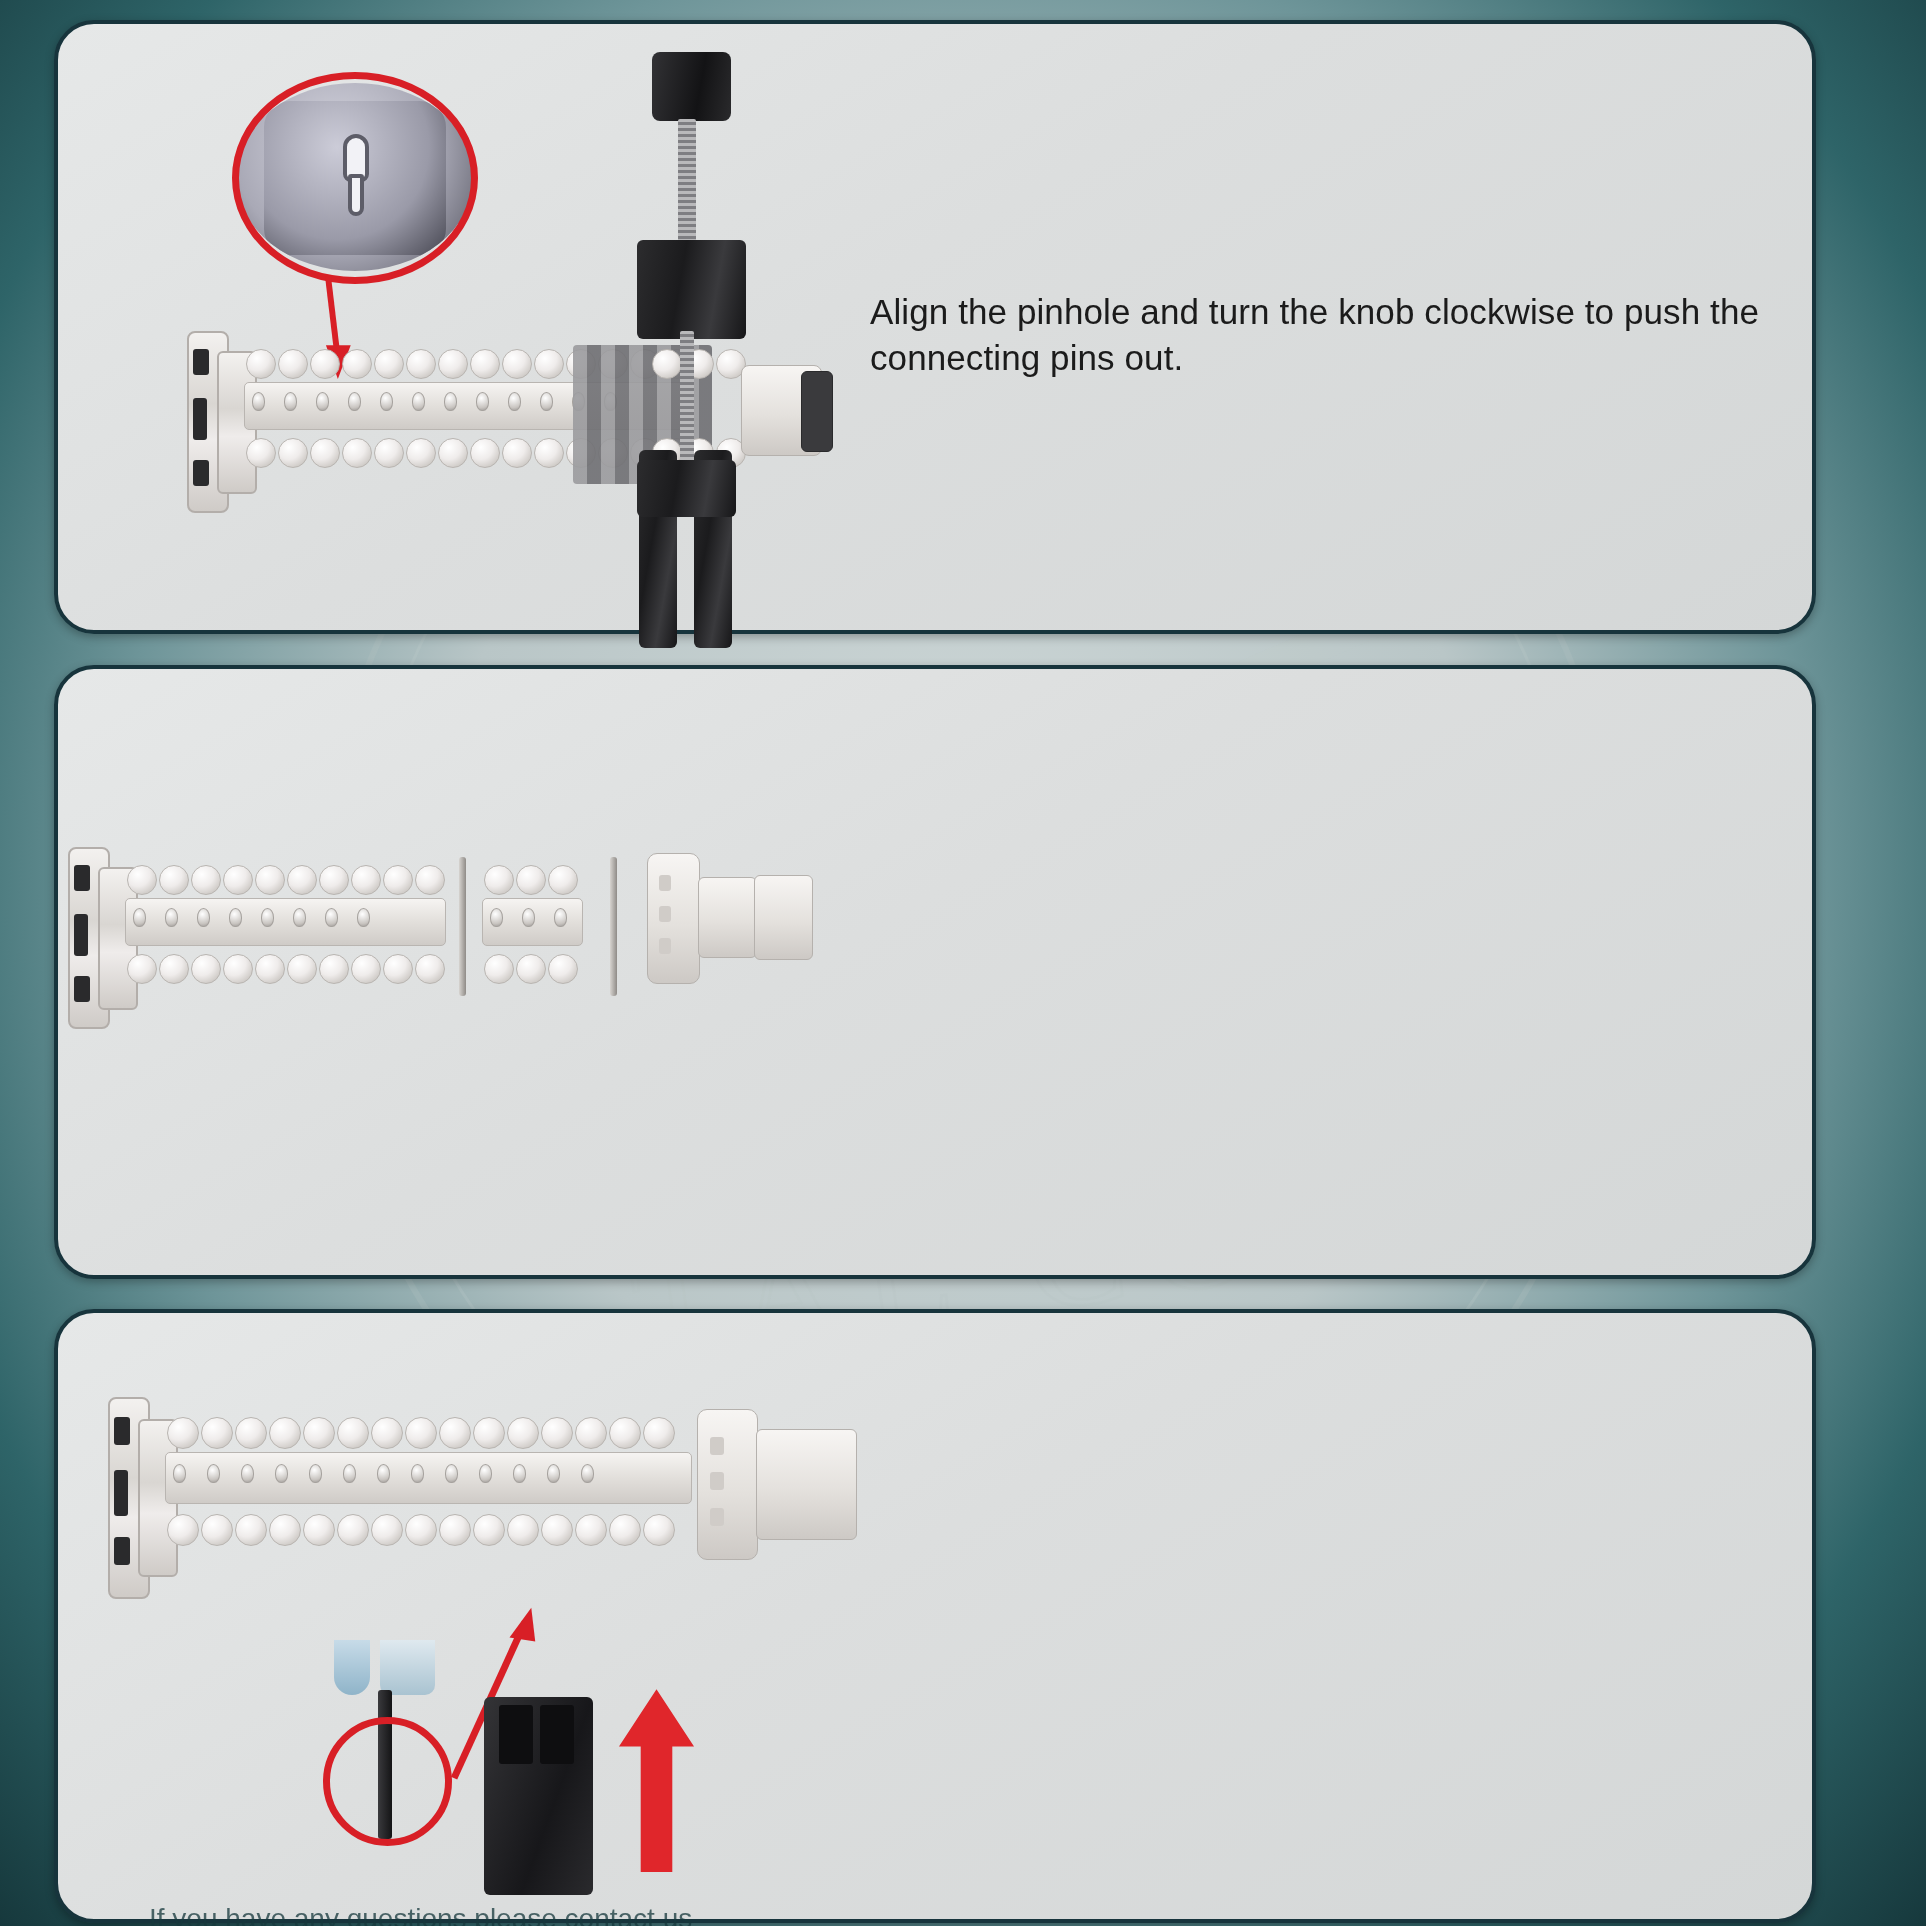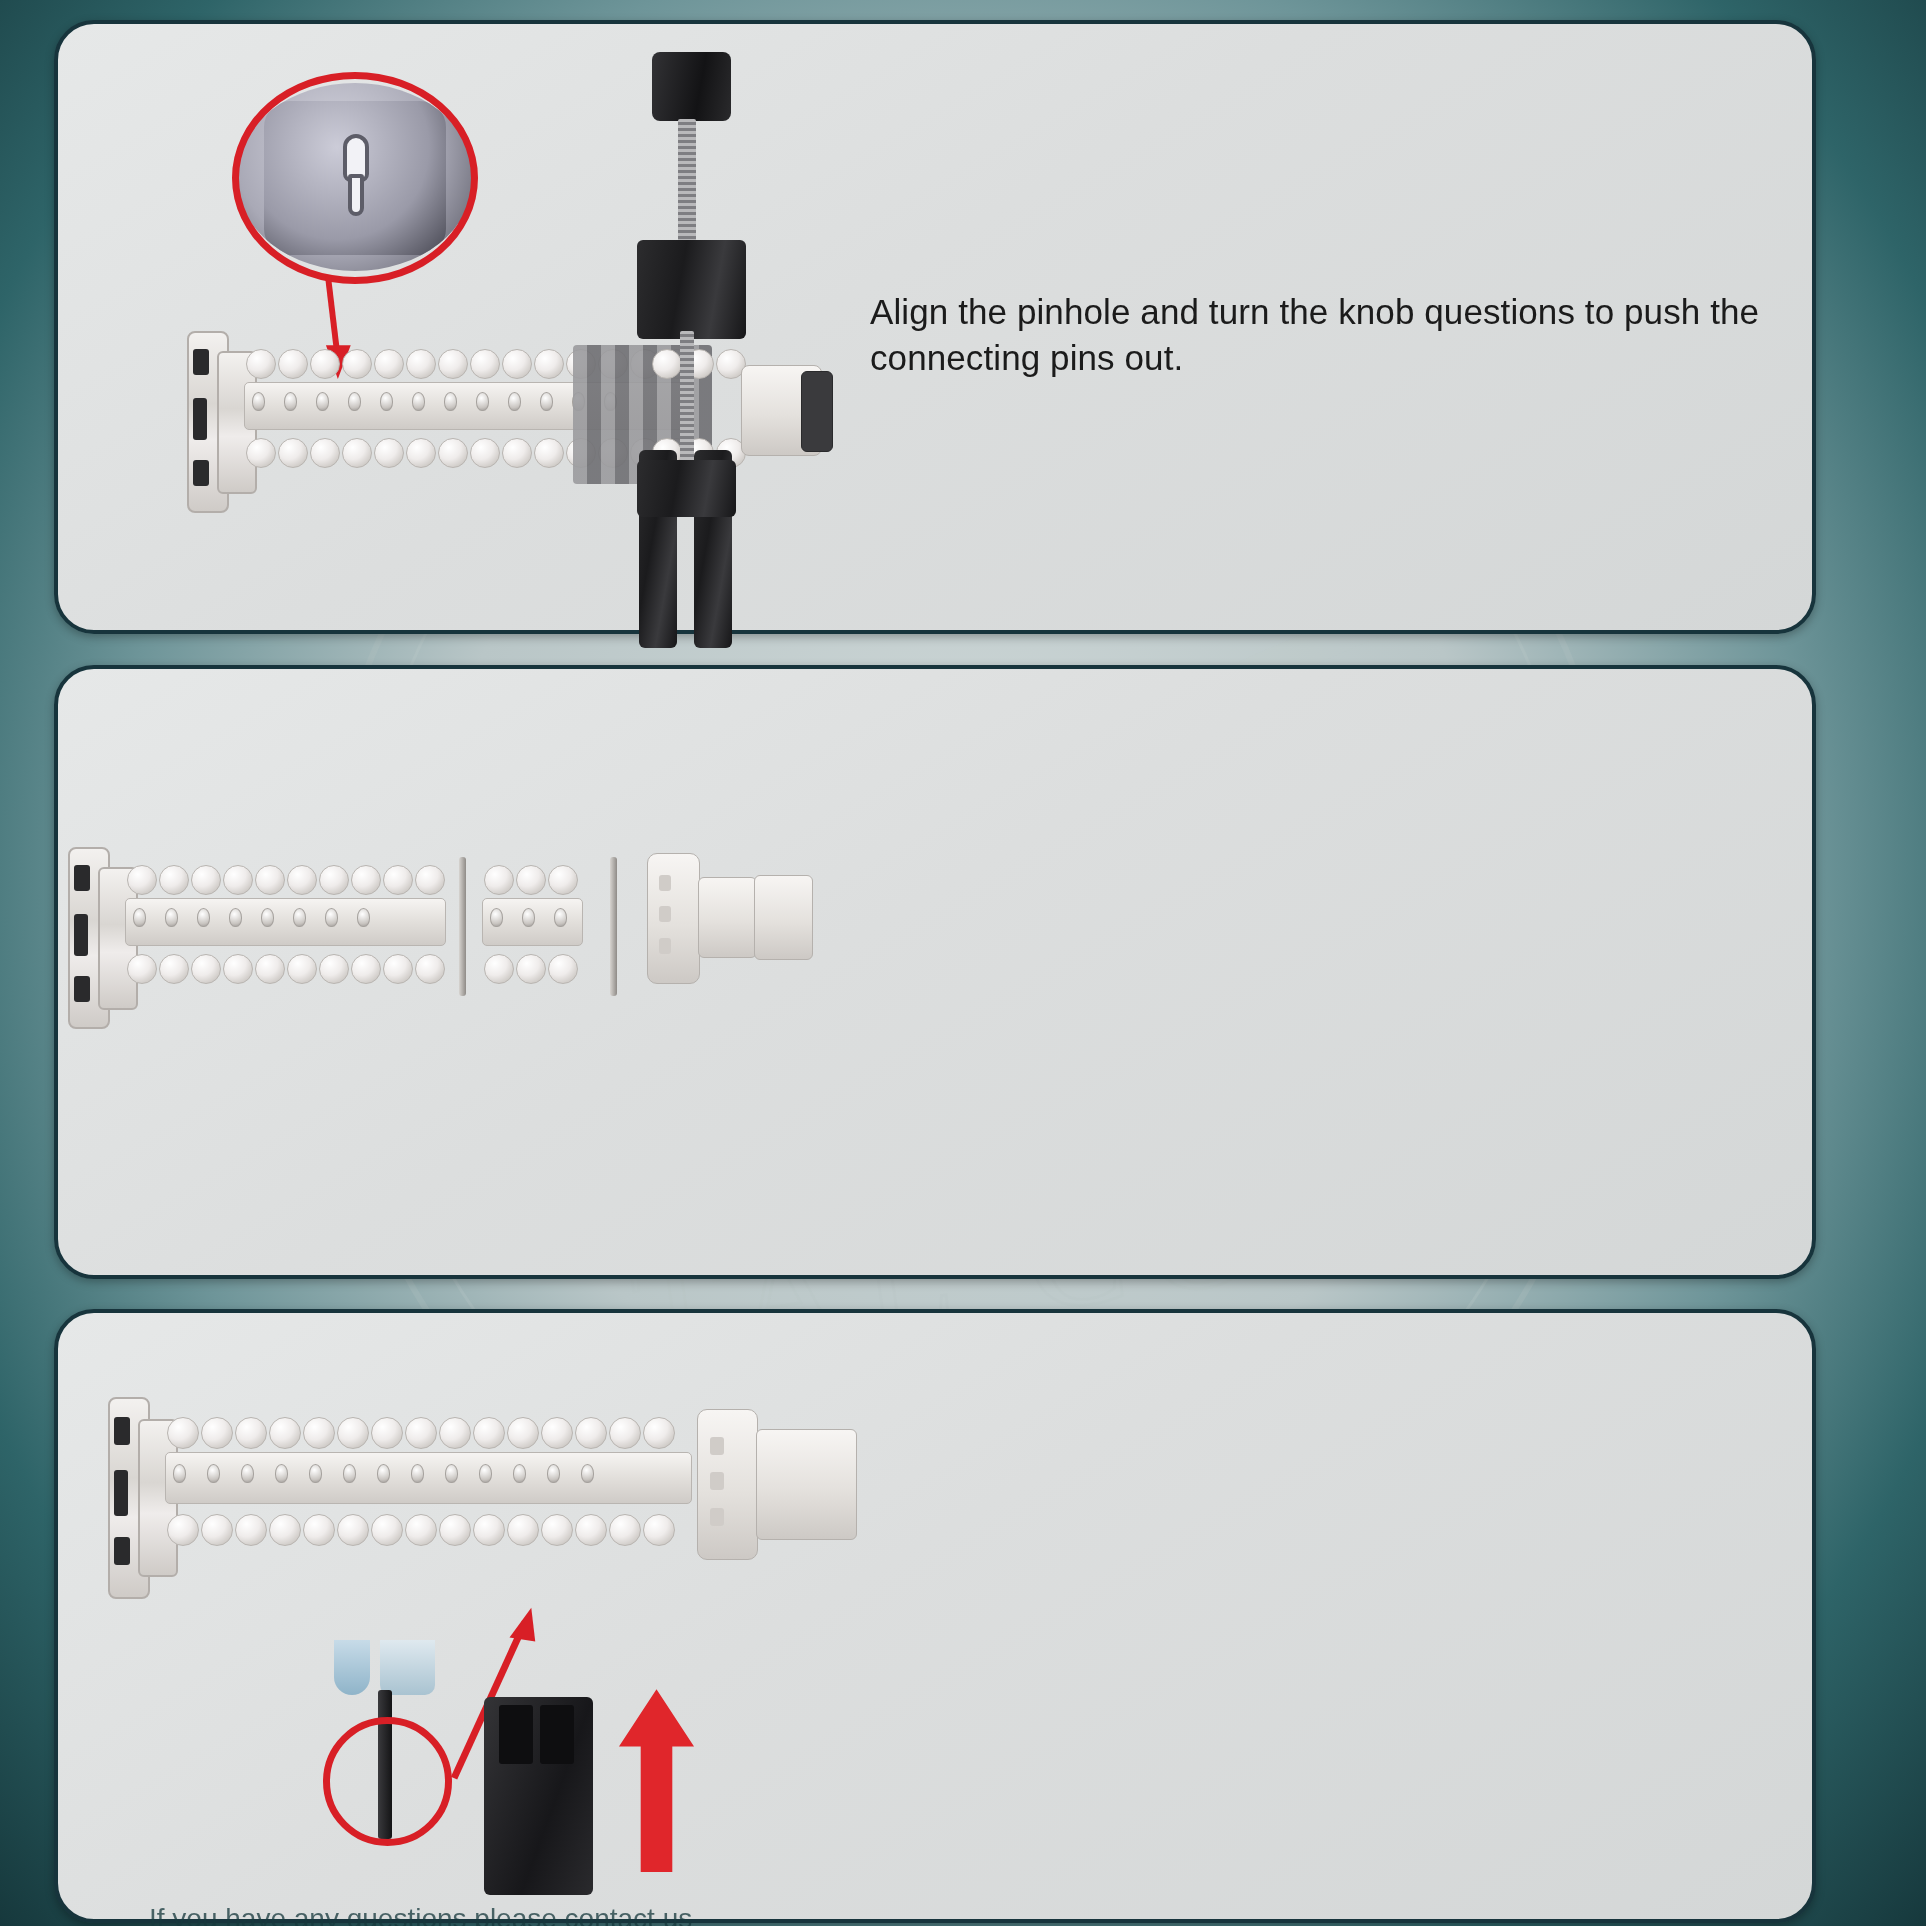--- a/index.html
+++ b/index.html
@@ -266,21 +266,21 @@
     <div class="art" style="left:559px; top:10px; width:139px; height:574px;">
       <div class="tool-knob" style="left:35px; top:18px; width:79px; height:69px;"></div>
       <div class="tool-shaft" style="left:61px; top:85px; width:18px; height:129px;"></div>
       <div class="tool-body" style="left:20px; top:206px; width:109px; height:99px;"></div>
       <div class="tool-shaft" style="left:63px; top:297px; width:14px; height:139px;"></div>
       <div class="tool-body" style="left:22px; top:416px; width:38px; height:198px;"></div>
       <div class="tool-body" style="left:77px; top:416px; width:38px; height:198px;"></div>
       <div class="tool-body" style="left:20px; top:426px; width:99px; height:57px;"></div>
     </div>
 
-    <div class="panel-text" id="text-1">Align the pinhole and turn the knob questions to push the connecting pins out.</div>
+    <div class="panel-text" id="text-1">Align the pinhole and turn the knob clockwise to push the connecting pins out.</div>
   </div>
 
   <div class="panel" id="panel-2">
 
     <div class="bracelet" style="left:10px; top:168px;">
       <div class="lug" style="left:0px; top:10px; width:38px; height:178px; border-radius:8px;"></div>
       <div class="lug" style="left:30px; top:30px; width:36px; height:139px;"></div>
       <div style="position:absolute; left:6px; top:28px; width:16px; height:26px; background:#2a2a2c; border-radius:3px;"></div>
       <div style="position:absolute; left:6px; top:77px; width:14px; height:42px; background:#2a2a2c; border-radius:3px;"></div>
       <div style="position:absolute; left:6px; top:139px; width:16px; height:26px; background:#2a2a2c; border-radius:3px;"></div>

